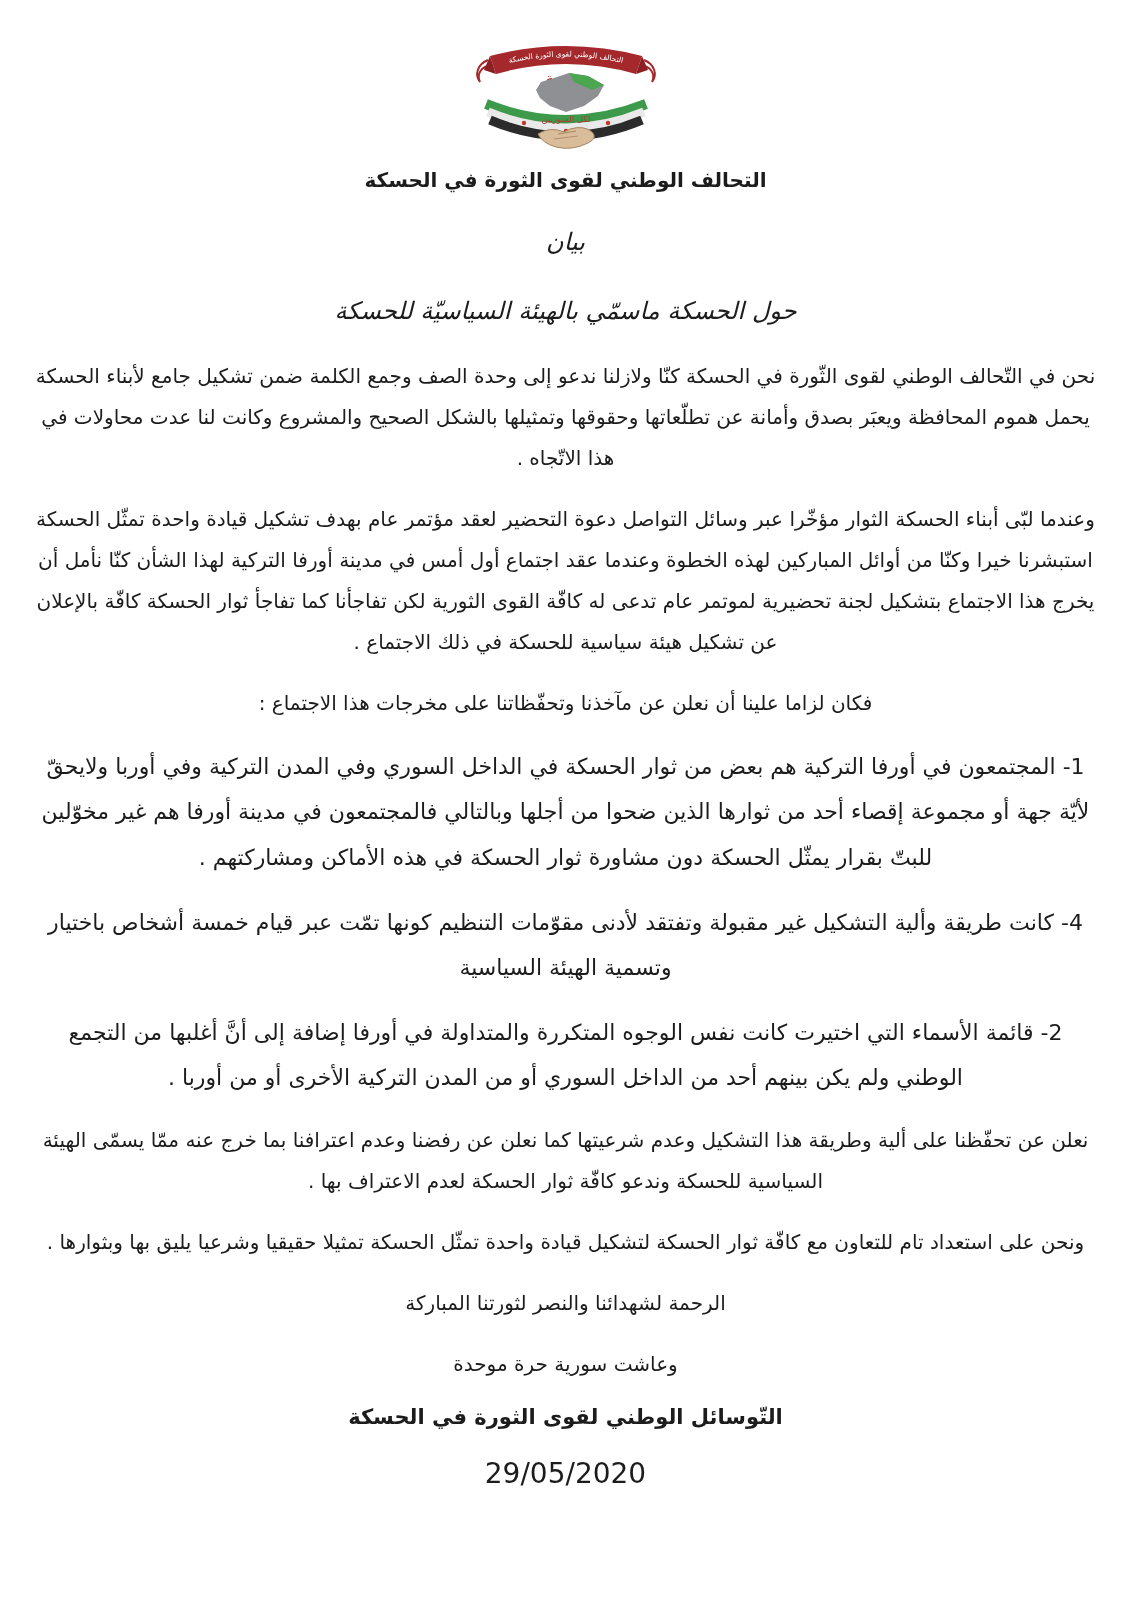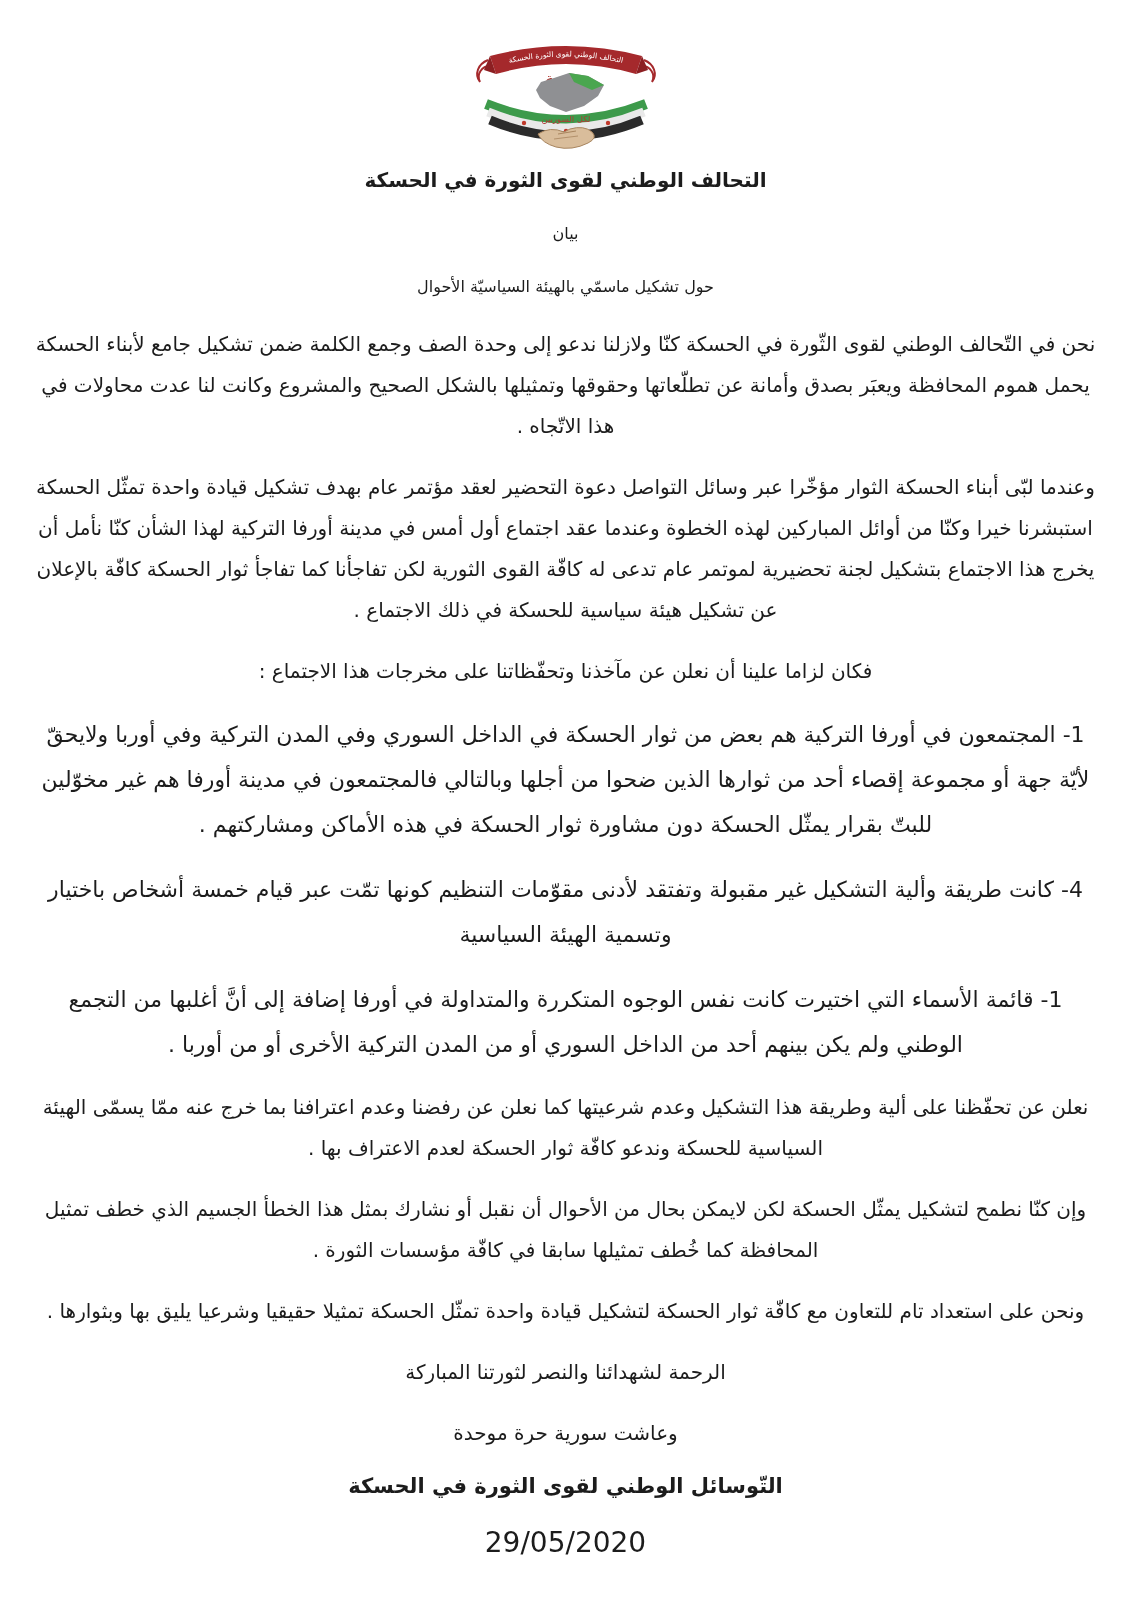--- a/index.html
+++ b/index.html
@@ -26,23 +26,24 @@
     display: flex;
     justify-content: center;
     margin-bottom: 14px;
   }
   .doc-title {
     font-weight: bold;
     font-size: 20px;
     margin: 6px 0 26px 0;
   }
   .doc-line {
-    font-size: 16px;
+    font-size: 24px;
     line-height: 2.05;
     margin: 0 0 20px 0;
+    font-style: italic;
   }
   .doc-para {
     font-size: 20px;
     line-height: 2.05;
     margin: 16px 0 20px 0;
     text-align: center;
   }
   .doc-point {
     font-size: 22px;
     line-height: 2.05;
@@ -94,32 +95,31 @@
       <text x="100" y="92" text-anchor="middle" font-size="8.5" fill="#b03a34" font-family="DejaVu Sans, sans-serif">لكل السوريين</text>
 
       <path d="M72,104 Q84,96 98,102 L104,99 Q118,95 126,102 Q132,108 122,113 Q106,121 90,117 Q76,113 72,104 Z" fill="#d9bd9b" stroke="#a8855f" stroke-width="1"></path>
       <path d="M92,104 L110,101" stroke="#a8855f" stroke-width="1" fill="none"></path>
       <path d="M88,109 L112,106" stroke="#a8855f" stroke-width="0.8" fill="none"></path>
     </svg>
   </div>
 
   <div class="doc-title">التحالف الوطني لقوى الثورة في الحسكة</div>
   <div class="doc-line">بيان</div>
-  <div class="doc-line">حول تشكيل ماسمّي بالهيئة السياسيّة الأحوال</div>
+  <div class="doc-line">حول الحسكة ماسمّي بالهيئة السياسيّة للحسكة</div>
 
   <p class="doc-para">نحن في التّحالف الوطني لقوى الثّورة في الحسكة كنّا ولازلنا ندعو إلى وحدة الصف وجمع الكلمة ضمن تشكيل جامع لأبناء الحسكة يحمل هموم المحافظة ويعبَر بصدق وأمانة عن تطلّعاتها وحقوقها وتمثيلها بالشكل الصحيح والمشروع وكانت لنا عدت محاولات في هذا الاتّجاه .</p>
   <p class="doc-para">وعندما لبّى أبناء الحسكة الثوار مؤخّرا عبر وسائل التواصل دعوة التحضير لعقد مؤتمر عام بهدف تشكيل قيادة واحدة تمثّل الحسكة استبشرنا خيرا وكنّا من أوائل المباركين لهذه الخطوة وعندما عقد اجتماع أول أمس في مدينة أورفا التركية لهذا الشأن كنّا نأمل أن يخرج هذا الاجتماع بتشكيل لجنة تحضيرية لموتمر عام تدعى له كافّة القوى الثورية لكن تفاجأنا كما تفاجأ ثوار الحسكة كافّة بالإعلان عن تشكيل هيئة سياسية للحسكة في ذلك الاجتماع .</p>
   <p class="doc-para">فكان لزاما علينا أن نعلن عن مآخذنا وتحفّظاتنا على مخرجات هذا الاجتماع :</p>
 
   <p class="doc-point">1- المجتمعون في أورفا التركية هم بعض من ثوار الحسكة في الداخل السوري وفي المدن التركية وفي أوربا ولايحقّ لأيّة جهة أو مجموعة إقصاء أحد من ثوارها الذين ضحوا من أجلها وبالتالي فالمجتمعون في مدينة أورفا هم غير مخوّلين للبتّ بقرار يمثّل الحسكة دون مشاورة ثوار الحسكة في هذه الأماكن ومشاركتهم .</p>
   <p class="doc-point">4- كانت طريقة وألية التشكيل غير مقبولة وتفتقد لأدنى مقوّمات التنظيم كونها تمّت عبر قيام خمسة أشخاص باختيار وتسمية الهيئة السياسية</p>
-  <p class="doc-point">1- قائمة الأسماء التي اختيرت كانت نفس الوجوه المتكررة والمتداولة في أورفا إضافة إلى أنَّ أغلبها من التجمع الوطني ولم يكن بينهم أحد من الداخل السوري أو من المدن التركية الأخرى أو من أوربا .</p>
+  <p class="doc-point">2- قائمة الأسماء التي اختيرت كانت نفس الوجوه المتكررة والمتداولة في أورفا إضافة إلى أنَّ أغلبها من التجمع الوطني ولم يكن بينهم أحد من الداخل السوري أو من المدن التركية الأخرى أو من أوربا .</p>
 
   <p class="doc-para">نعلن عن تحفّظنا على ألية وطريقة هذا التشكيل وعدم شرعيتها كما نعلن عن رفضنا وعدم اعترافنا بما خرج عنه ممّا يسمّى الهيئة السياسية للحسكة وندعو كافّة ثوار الحسكة لعدم الاعتراف بها .</p>
-  <p class="doc-para">وإن كنّا نطمح لتشكيل يمثّل الحسكة لكن لايمكن بحال من الأحوال أن نقبل أو نشارك بمثل هذا الخطأ الجسيم الذي خطف تمثيل المحافظة كما خُطف تمثيلها سابقا في كافّة مؤسسات الثورة .</p>
   <p class="doc-para">ونحن على استعداد تام للتعاون مع كافّة ثوار الحسكة لتشكيل قيادة واحدة تمثّل الحسكة تمثيلا حقيقيا وشرعيا يليق بها وبثوارها .</p>
 
   <p class="doc-para">الرحمة لشهدائنا والنصر لثورتنا المباركة</p>
   <p class="doc-para">وعاشت سورية حرة موحدة</p>
   <div class="doc-signature">التّوسائل الوطني لقوى الثورة في الحسكة</div>
   <div class="doc-date">29/05/2020</div>
 
 </div>
 
 </body></html>

